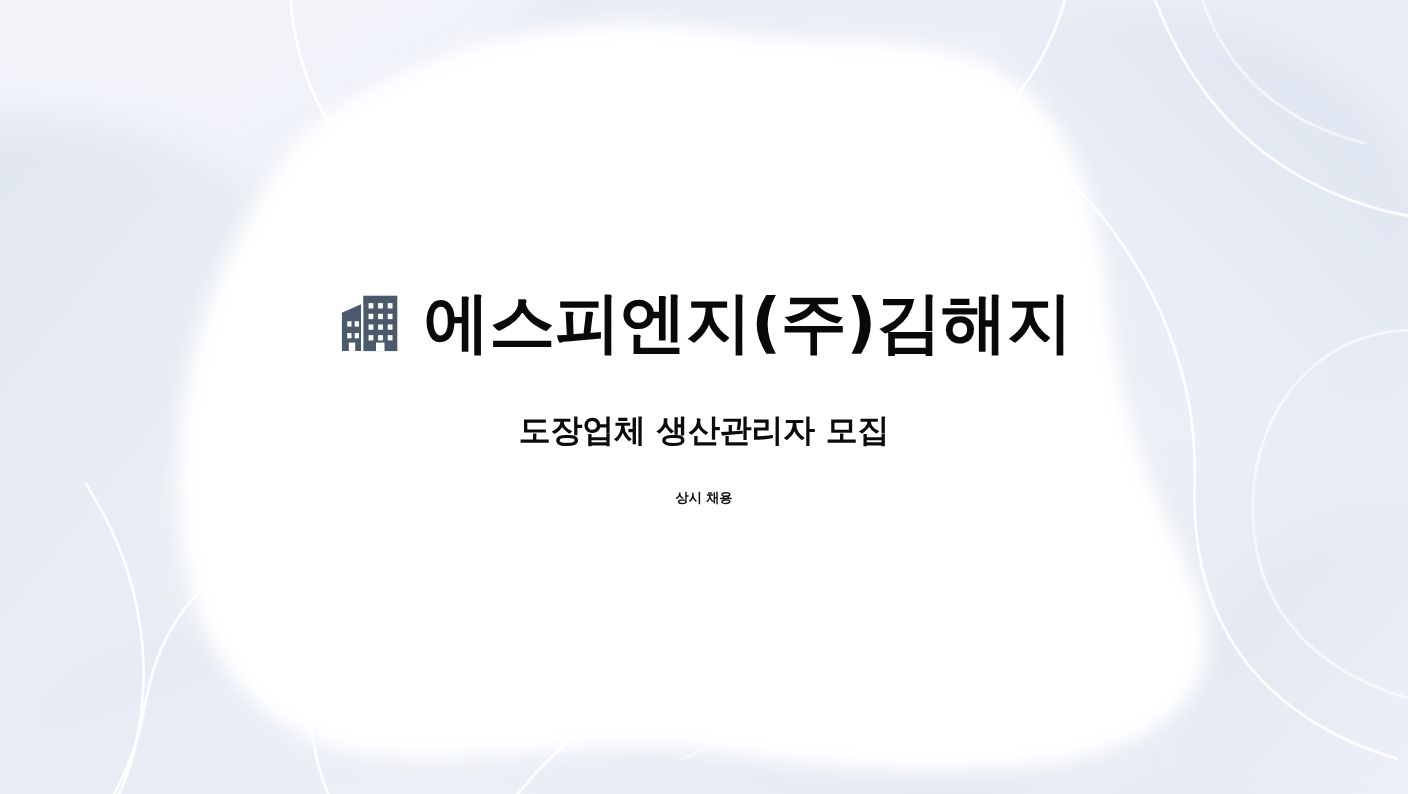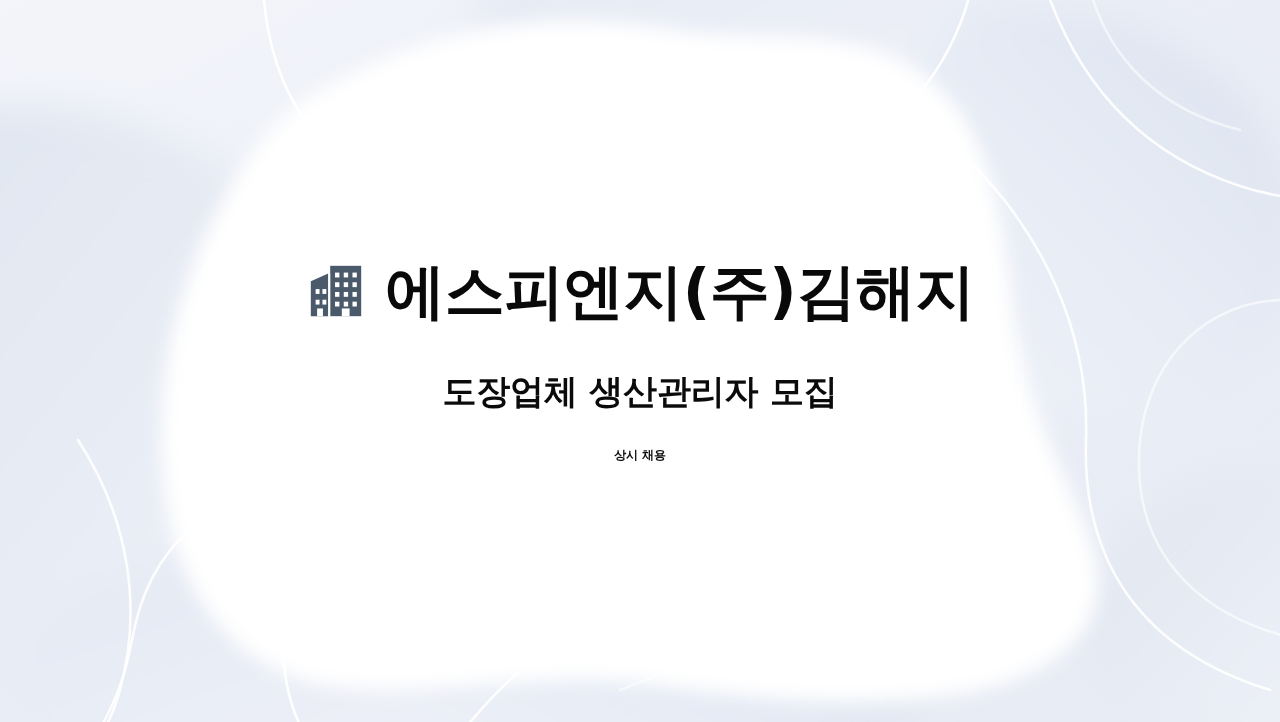--- a/index.html
+++ b/index.html
@@ -60,21 +60,21 @@
   #title-text {
     font-size: 60px;
     line-height: 1.05;
     font-weight: 700;
     color: #090909;
     letter-spacing: -0.5px;
     white-space: nowrap;
   }
 
   #subtitle {
-    font-size: 34px;
+    font-size: 29px;
     line-height: 1.2;
     font-weight: 700;
     color: #0b0b0b;
     margin: 0 0 36px 0;
     letter-spacing: -0.2px;
     white-space: nowrap;
   }
 
   #caption {
     font-size: 12px;

